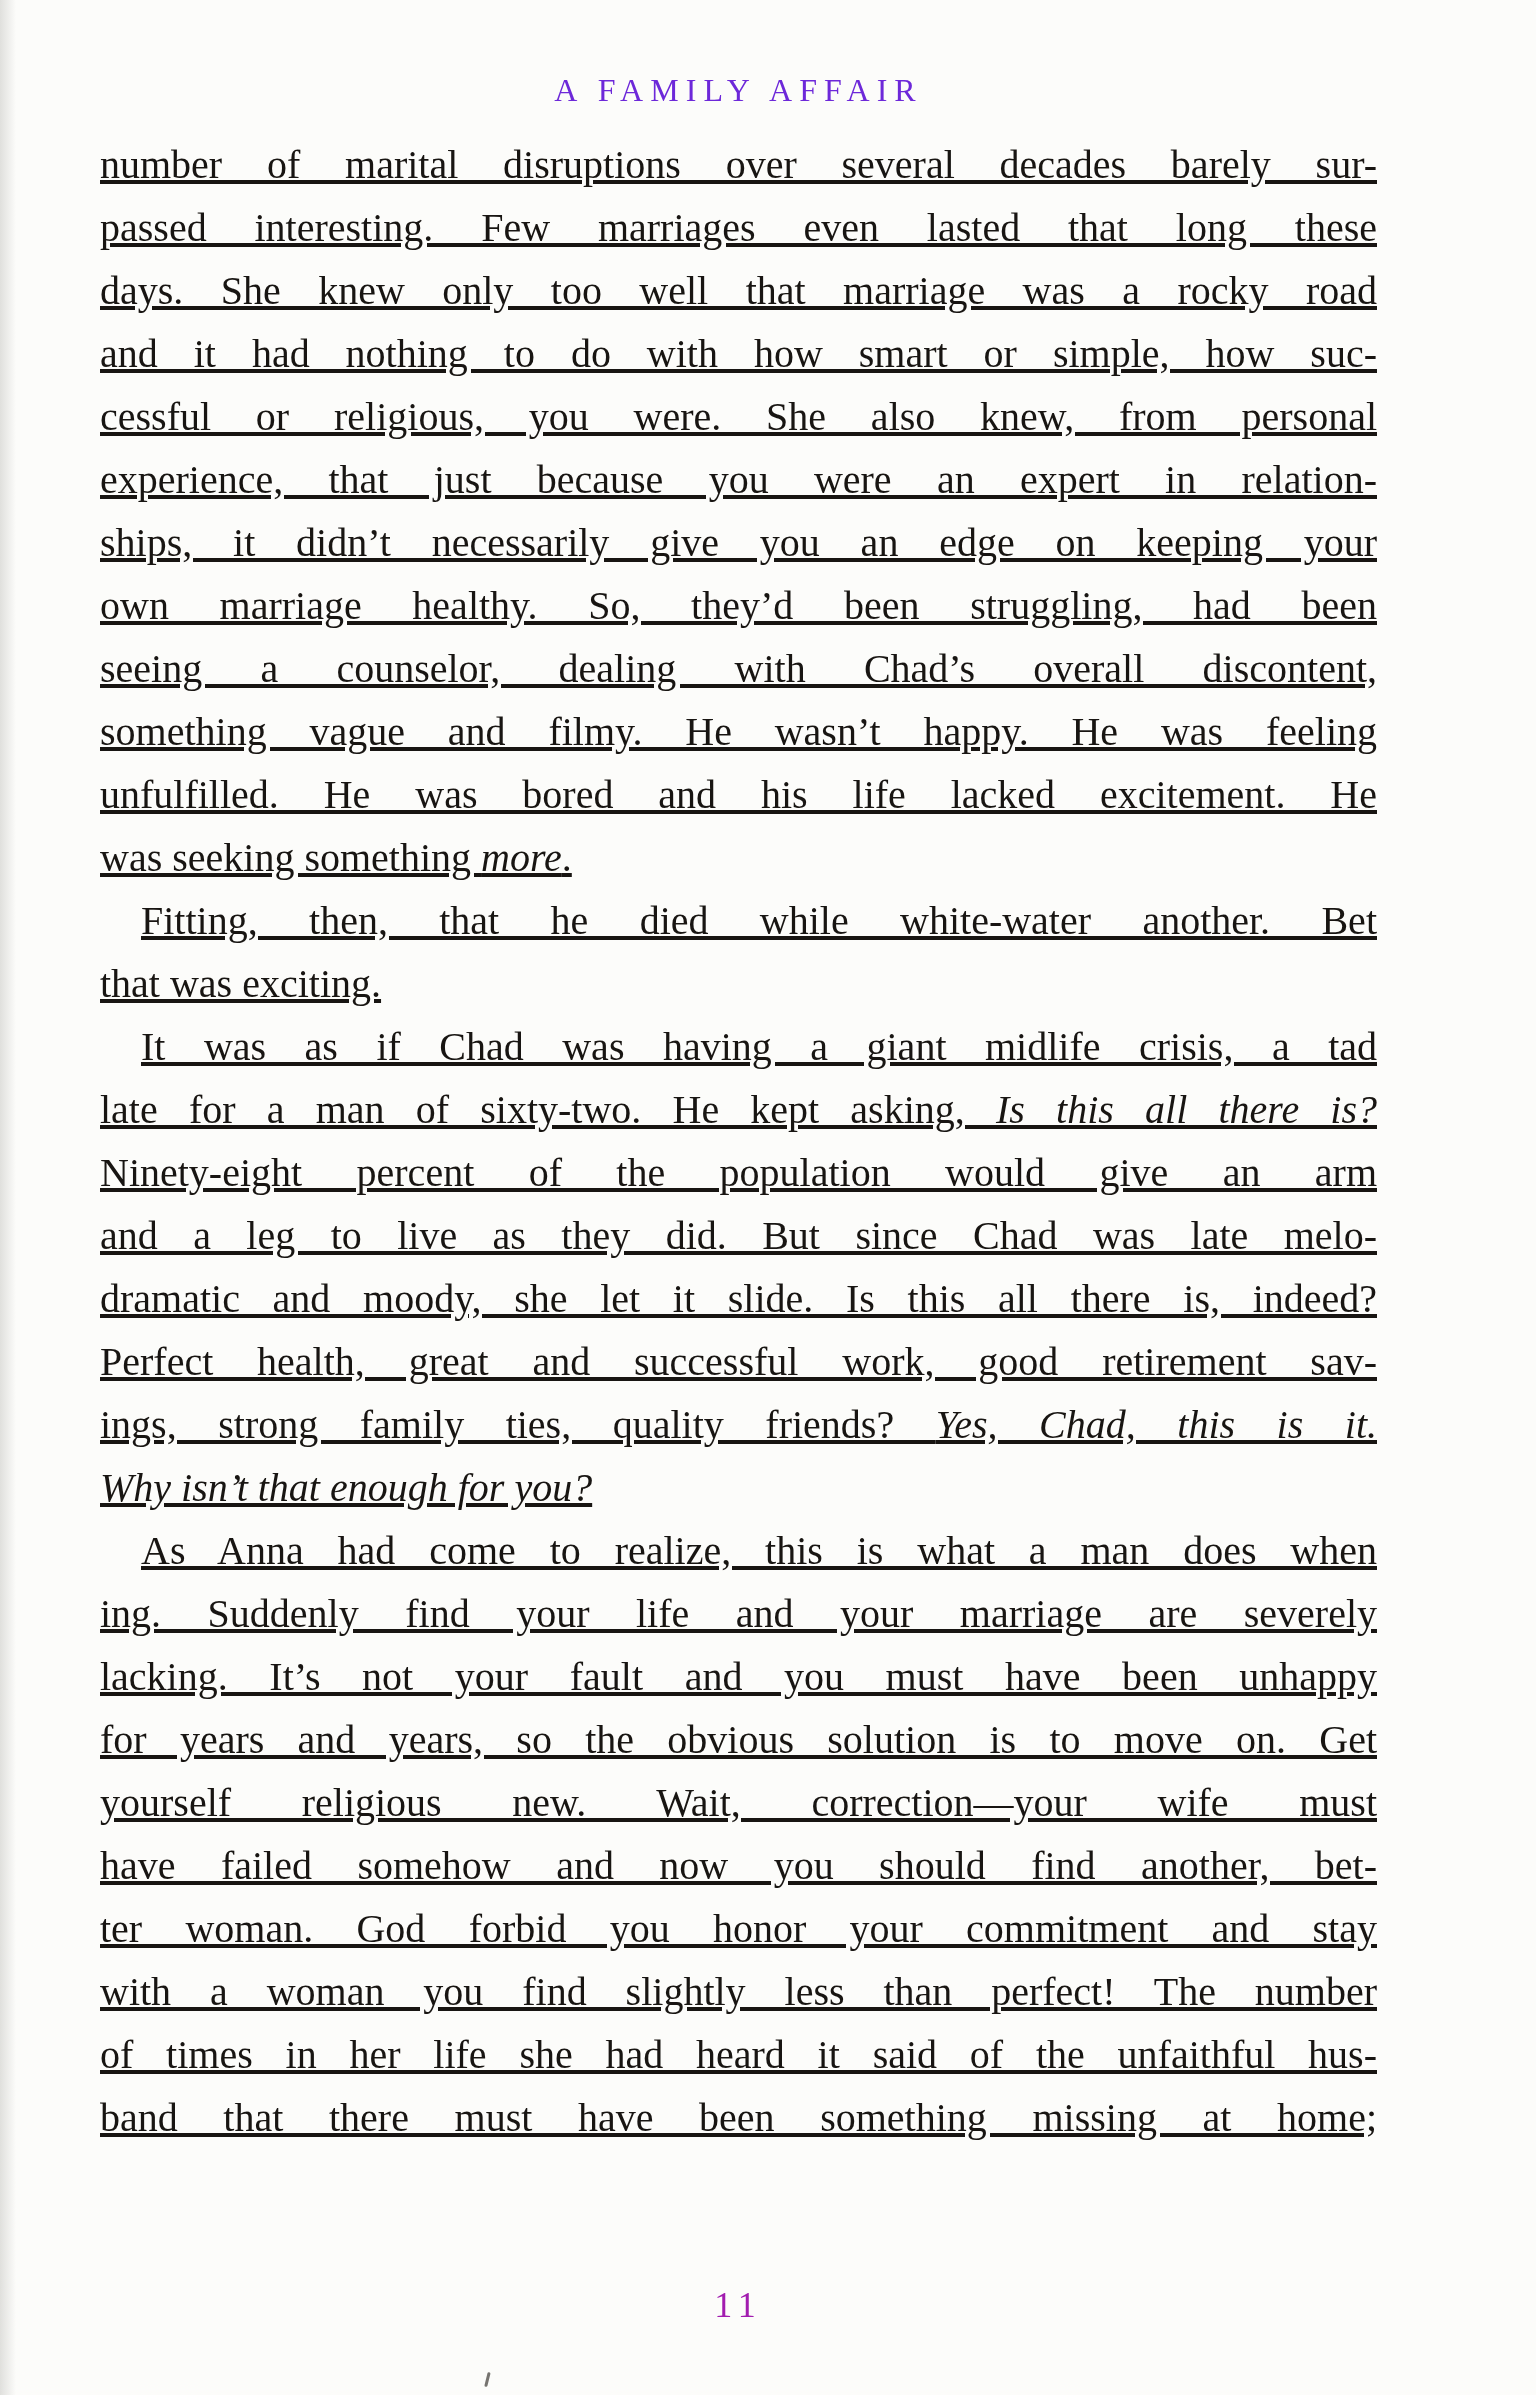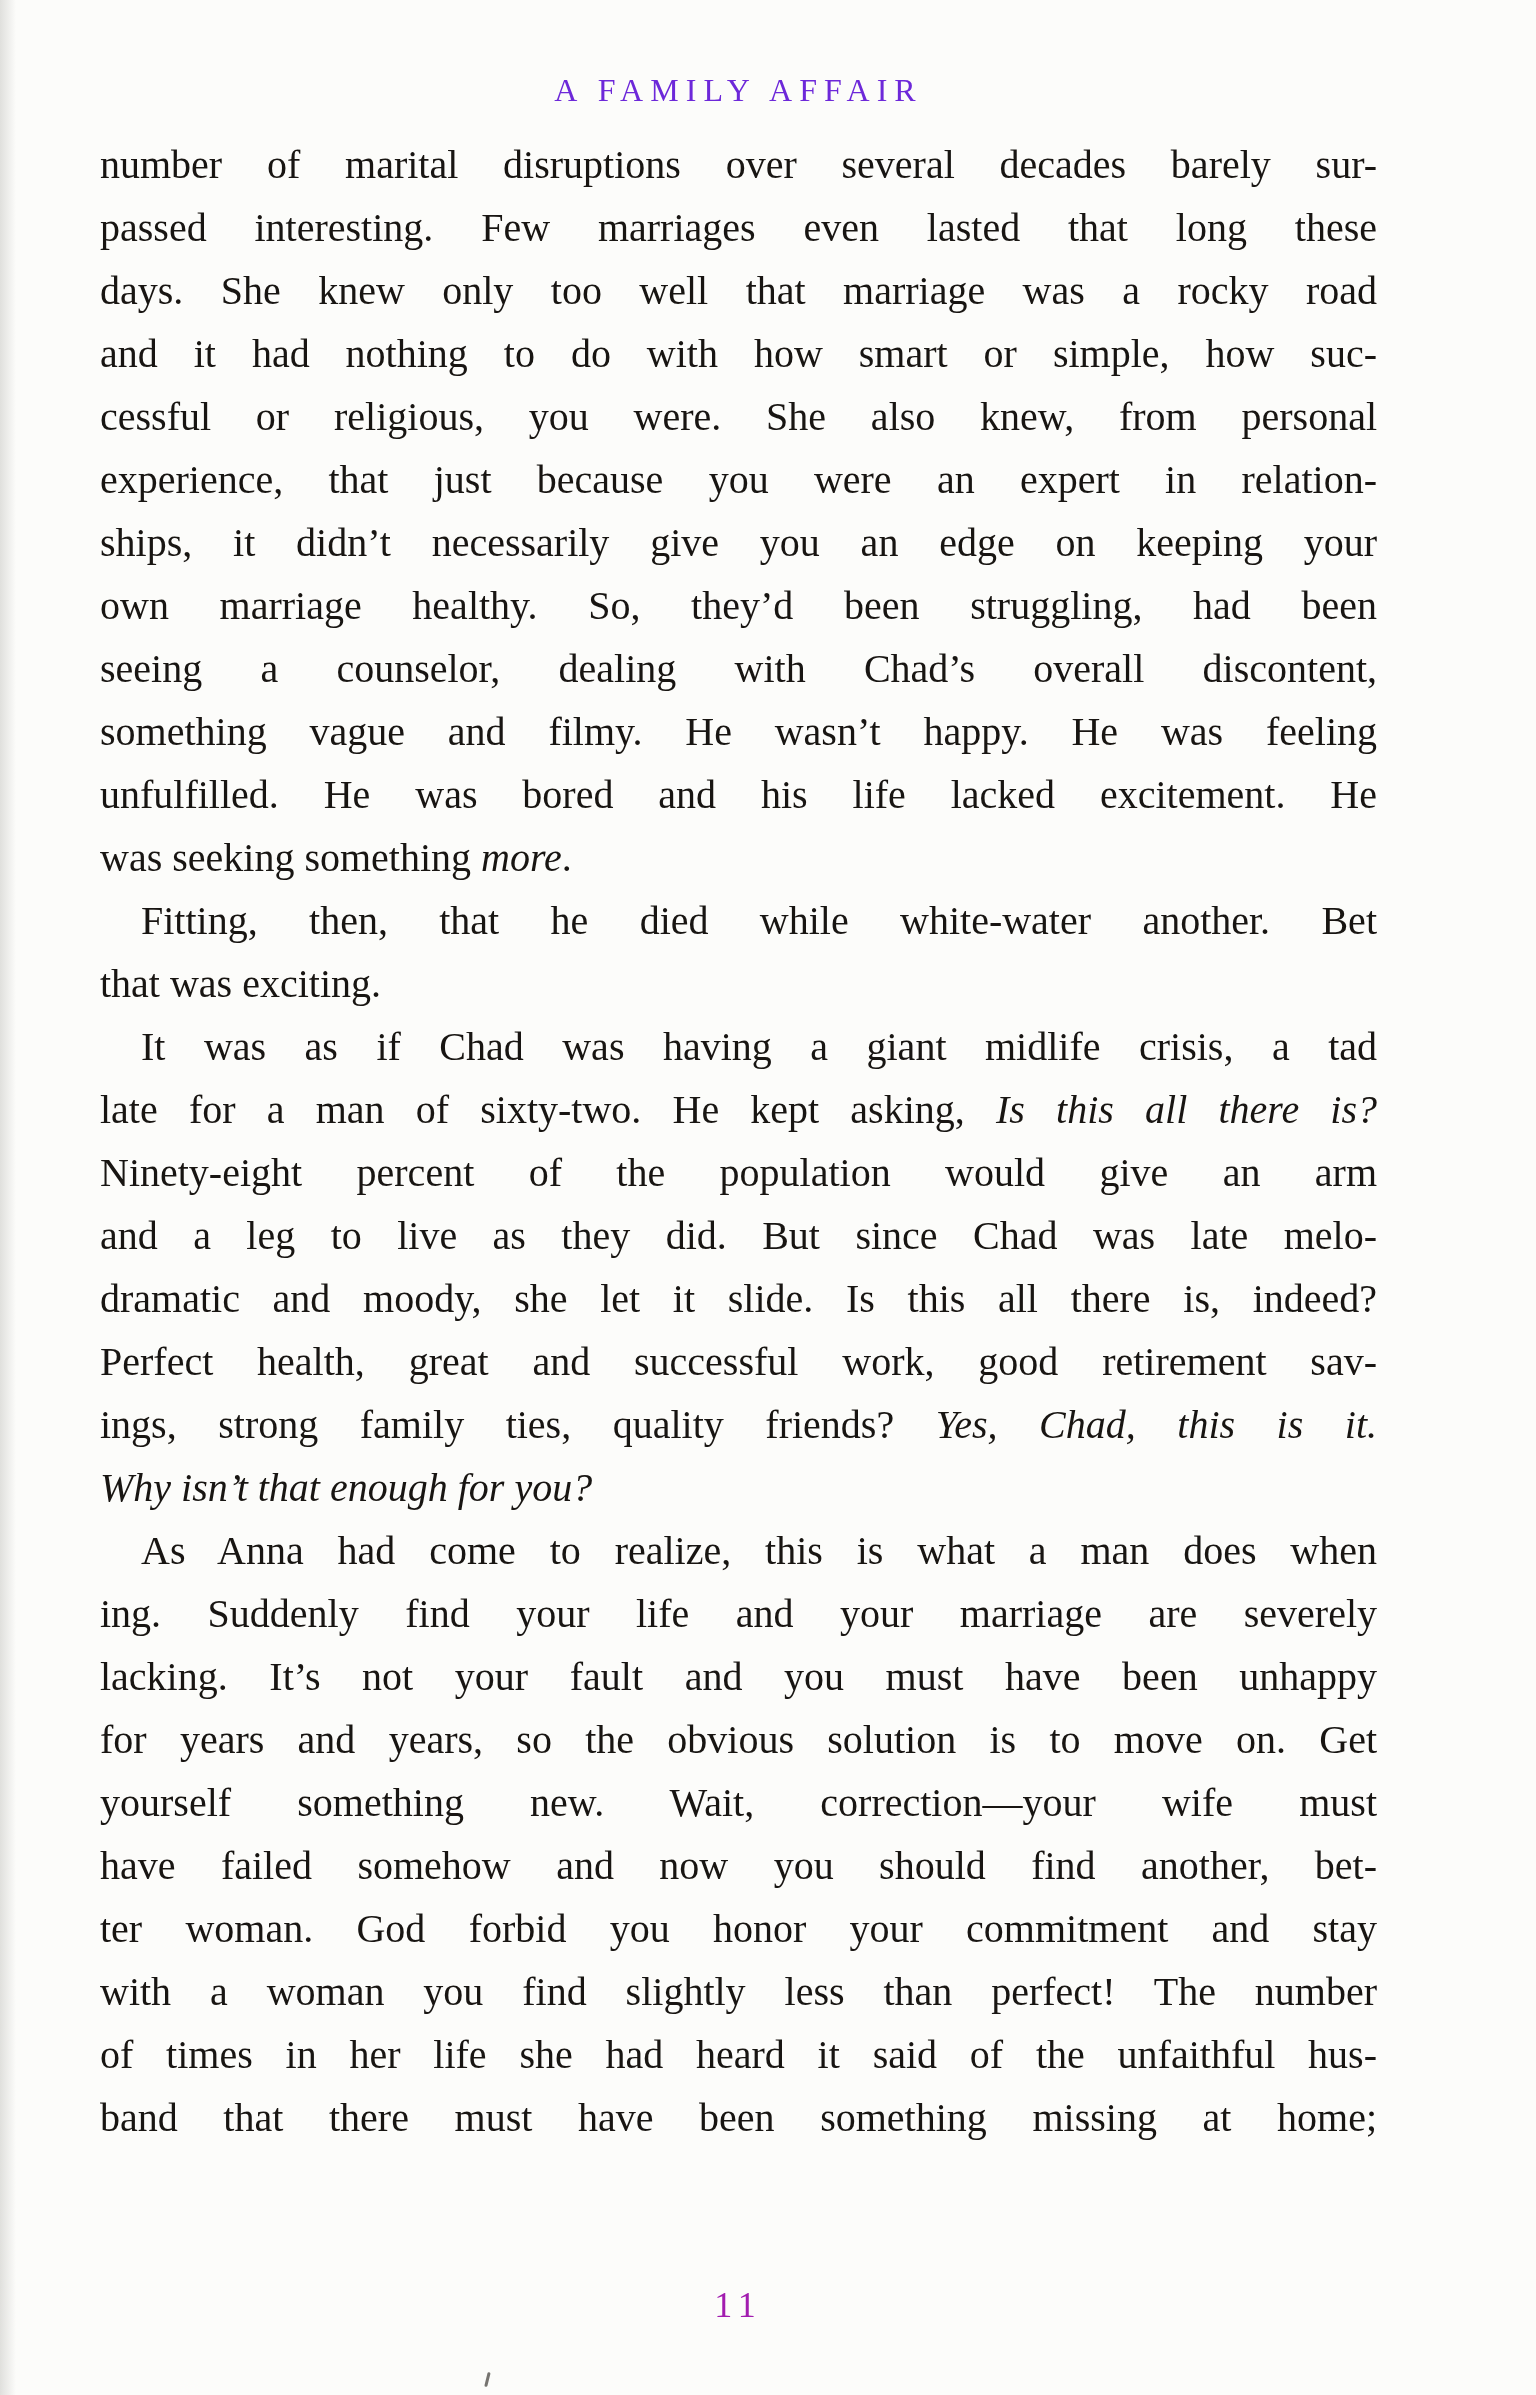--- a/index.html
+++ b/index.html
@@ -35,20 +35,21 @@
     white-space: nowrap;
     color: #6d28d9;
   }
   .body-text {
     position: absolute;
     top: 133px;
     left: 100px;
     width: 1277px;
     font-size: 40px;
     line-height: 63px;
+    text-decoration: underline;
   }
   .paragraph { margin: 0; }
   .line {
     text-align: justify;
     text-align-last: justify;
     -moz-text-align-last: justify;
     white-space: normal;
     hyphens: none;
   }
   .line.last {
@@ -113,21 +114,21 @@
         <div class="line"><span class="seg">dramatic and moody, she let it slide. Is this all there is, indeed?</span></div>
         <div class="line"><span class="seg">Perfect health, great and successful work, good retirement sav-</span></div>
         <div class="line"><span class="seg">ings, strong family ties, quality friends? </span><span class="seg it">Yes, Chad, this is it.</span></div>
         <div class="line last"><span class="seg it">Why isn’t that enough for you?</span></div>
       </div>
       <div class="paragraph">
         <div class="line indent"><span class="seg">As Anna had come to realize, this is what a man does when</span></div>
         <div class="line"><span class="seg">ing. Suddenly find your life and your marriage are severely</span></div>
         <div class="line"><span class="seg">lacking. It’s not your fault and you must have been unhappy</span></div>
         <div class="line"><span class="seg">for years and years, so the obvious solution is to move on. Get</span></div>
-        <div class="line"><span class="seg">yourself something new. Wait, correction—your wife must</span></div>
+        <div class="line"><span class="seg">yourself religious new. Wait, correction—your wife must</span></div>
         <div class="line"><span class="seg">have failed somehow and now you should find another, bet-</span></div>
         <div class="line"><span class="seg">ter woman. God forbid you honor your commitment and stay</span></div>
         <div class="line"><span class="seg">with a woman you find slightly less than perfect! The number</span></div>
         <div class="line"><span class="seg">of times in her life she had heard it said of the unfaithful hus-</span></div>
         <div class="line"><span class="seg">band that there must have been something missing at home;</span></div>
       </div>
     </div>
   <div class="page-number">11</div>
   <div class="scan-artifact"></div>
 </div>

